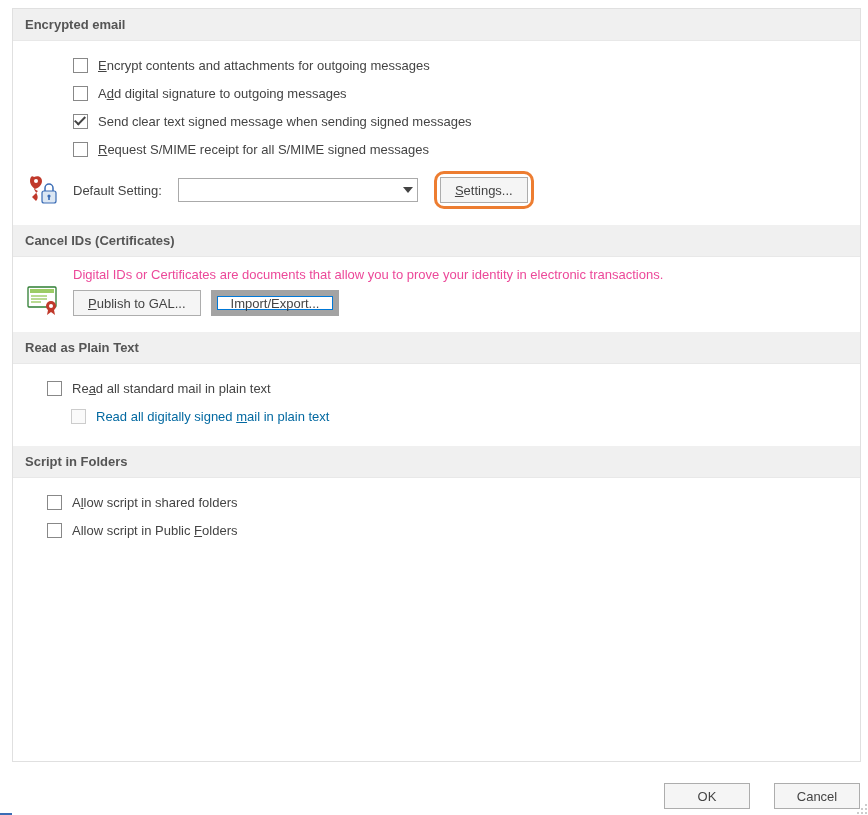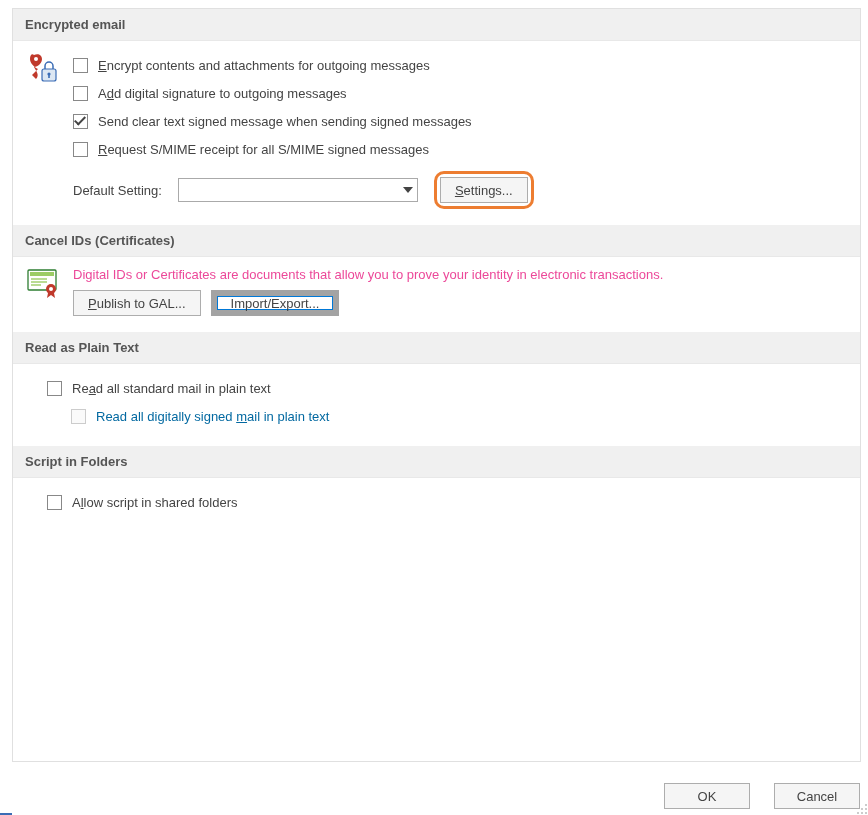--- a/index.html
+++ b/index.html
@@ -28,21 +28,21 @@
     background: #f0f0f0;
     padding: 8px 12px;
     font-weight: 600;
     color: #555;
     border-bottom: 1px solid #e8e8e8;
   }
   .section-body {
     padding: 10px 14px 16px 14px;
     display: flex;
     gap: 14px;
-    align-items: flex-start;
+    align-items: flex-end;
   }
   .section-body.no-icon { padding-left: 34px; }
   .section-icon {
     width: 32px;
     flex: 0 0 32px;
     display: flex;
     justify-content: center;
     padding-top: 2px;
   }
   .fields { flex: 1; }
@@ -234,20 +234,24 @@
       </div>
     </div>
 
     <div class="section-header">Script in Folders</div>
     <div class="section-body no-icon">
       <div class="fields">
         <div class="checkbox-row">
           <span class="chk"></span>
           <span class="chk-label"><span>A</span><span class="ul">l</span><span>low script in shared folders</span></span>
         </div>
+        <div class="checkbox-row">
+          <span class="chk"></span>
+          <span class="chk-label"><span>Allow script in Public </span><span class="ul">F</span><span>olders</span></span>
+        </div>
       </div>
     </div>
 
   </div>
 
   <div class="footer">
     <button class="btn">OK</button>
     <button class="btn">Cancel</button>
   </div>
 

